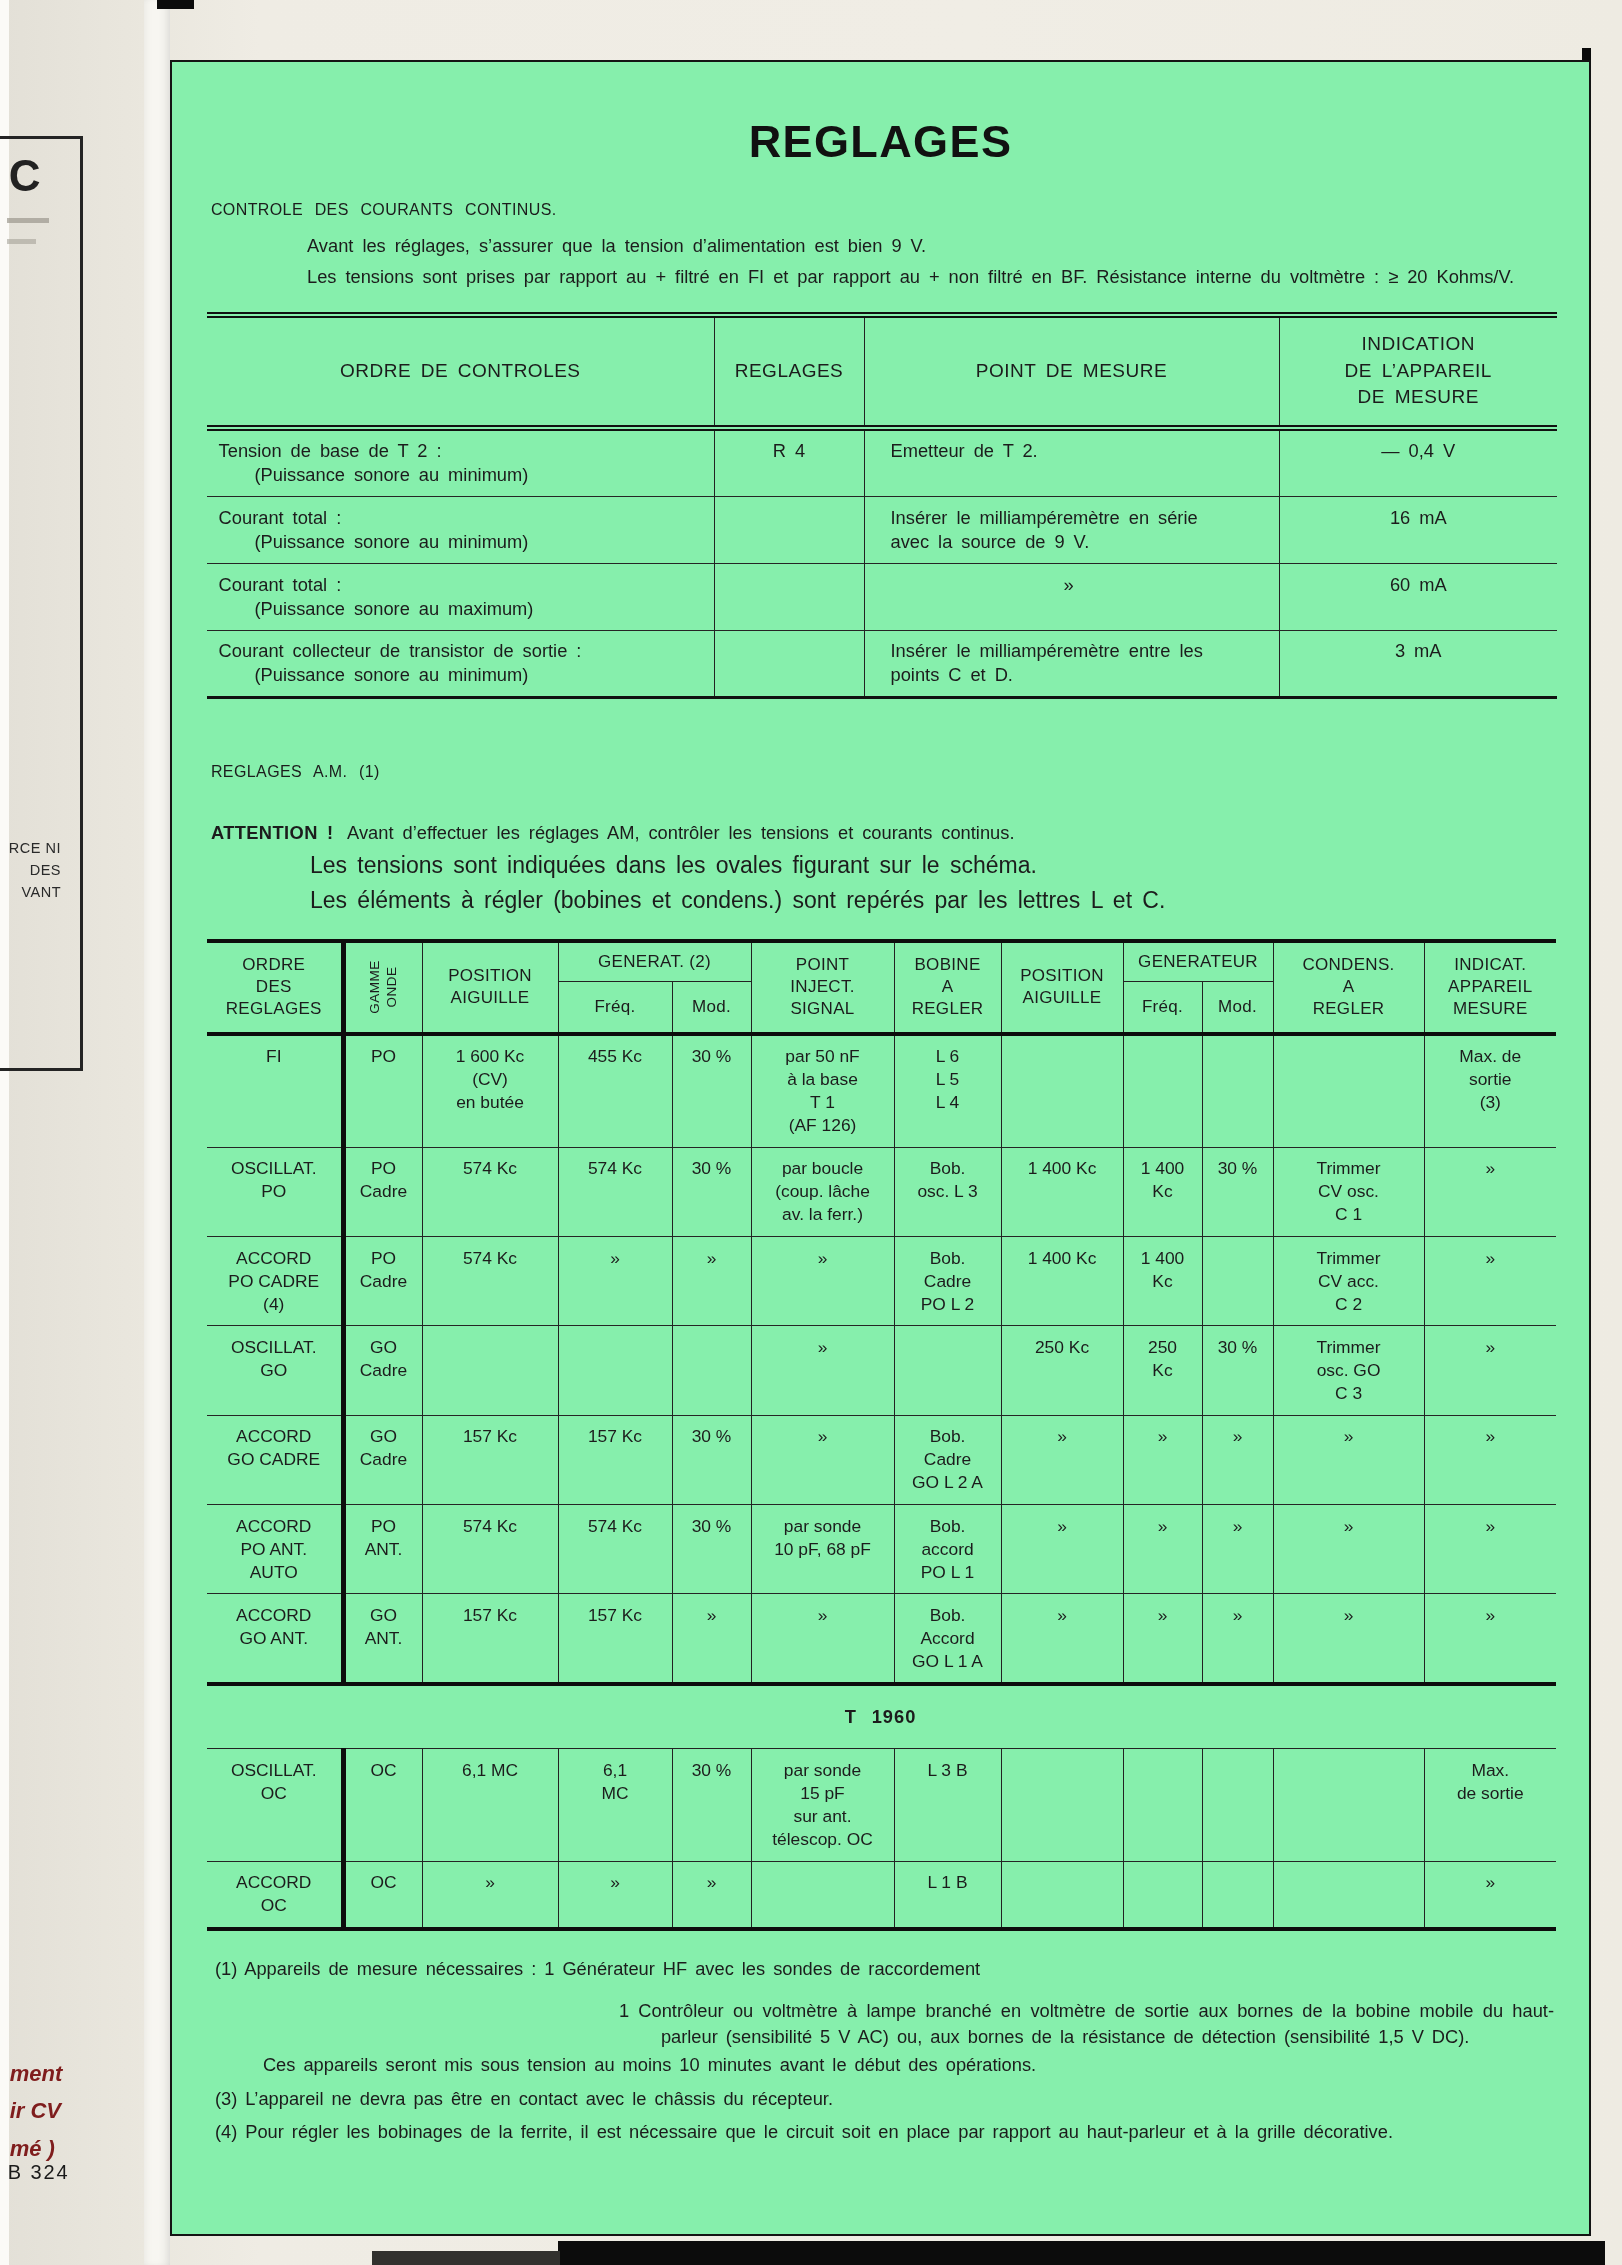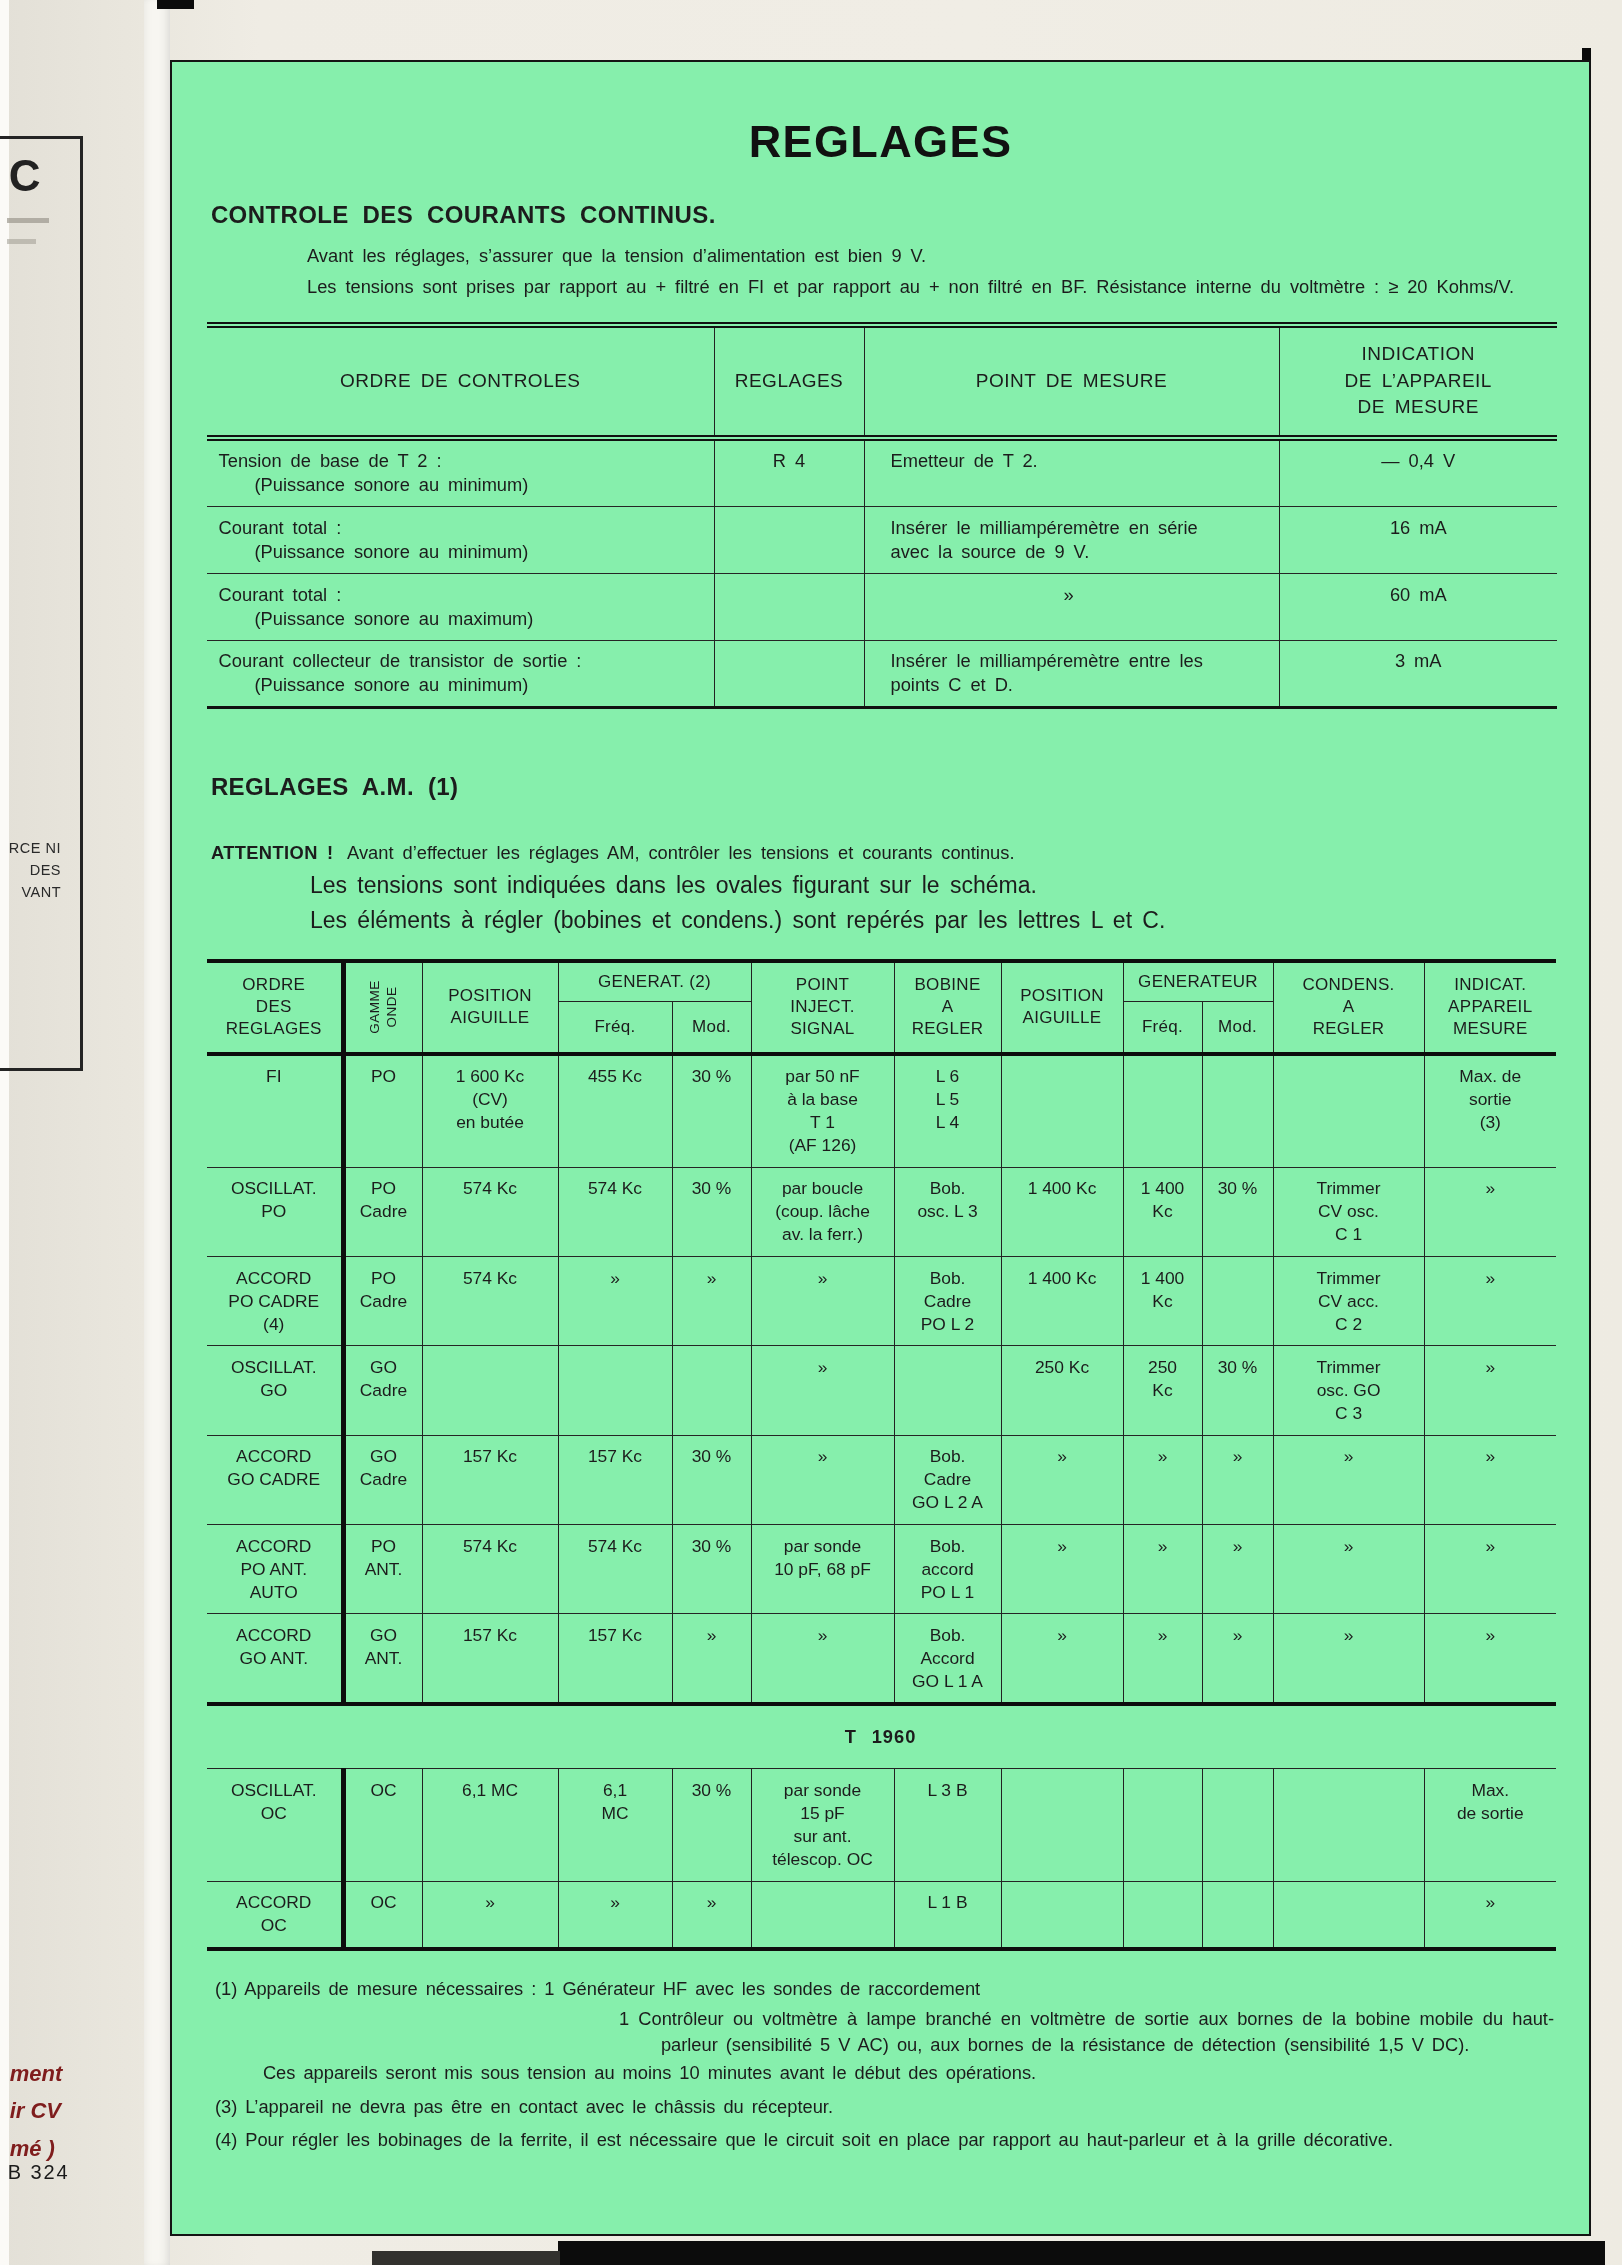--- a/index.html
+++ b/index.html
@@ -34,21 +34,21 @@
   .sm1 { left:893px;  top:220px; width:425px; height:29px; opacity:.55; }
   .sm2 { left:966px; top:285px; width:319px; height:25px; opacity:.4; }
   .sm3 { left:1323px; top:191px; width:145px; height:56px; opacity:.35; }
 
   
   .page-box { position:absolute; left:170px; top:60px; width:1421px; height:2176px;
               border:2.9px solid #141414; background:#86efac; padding:0 35px; overflow:hidden; }
 
   h1.title { text-align:center; margin:54px 0 33px 0; font-size:45px; font-weight:700; letter-spacing:1.4px; color:#111; }
 
-  .sec-heading { font-weight:700; font-size:24px; letter-spacing:0.4px; word-spacing:6.8px; margin-left:3.9px; }
+  .sec-heading { font-weight:400; font-size:16px; letter-spacing:0.4px; word-spacing:6.8px; margin-left:3.9px; }
   .intro { margin:13.5px 0 0 100px; font-size:18.3px; line-height:1.38; word-spacing:3.9px; }
   .intro.just { text-align:justify; margin-top:5.8px; }
 
   
   table { border-collapse:collapse; table-layout:fixed; width:100%; }
   .t1 { margin-top:23px; border-top:6.8px double #111; border-bottom:3.9px solid #111; }
   .t1 th, .t1 td { border-left:1.6px solid #222; font-weight:400; }
   .t1 th.first, .t1 td.cl { border-left:none; }
   .t1 thead th { border-bottom:6.8px double #111; padding:13.5px 7.7px; font-size:19px; line-height:1.4;
                  letter-spacing:0.5px; word-spacing:3.9px; text-align:center; vertical-align:middle; white-space:pre-line; }
@@ -80,21 +80,21 @@
   .t2 tbody tr + tr td { border-top:1.6px solid #252525; }
   .vtext { display:inline-block; transform:rotate(-90deg); white-space:pre-line; font-size:13.5px; line-height:1.25; letter-spacing:0.5px; }
 
   .t1313 { height:62px; display:flex; align-items:center; justify-content:center;
            font-weight:700; font-size:18.3px; letter-spacing:1px; word-spacing:8.7px; }
   .t2b { margin-top:0; border-top:1.7px solid #222; }
 
   
   .footnotes { margin:25px 0 0 1.9px; font-size:18.3px; line-height:1.42; word-spacing:2.9px; }
   .fn { padding-left:48px; text-indent:-42px; margin-top:7.7px; }
-  .fn-sub { margin-left:404px; margin-top:4px; text-align:justify; }
+  .fn-sub { margin-left:404px; margin-top:16px; text-align:justify; }
   .fn-ces { margin-left:48px; margin-top:1.9px; }
 </style>
 </head>
 <body>
 
 <div class="white-edge"></div>
 <div class="gutter"></div>
 
 <div class="partial-box">
   <div class="big-letter">C</div>

